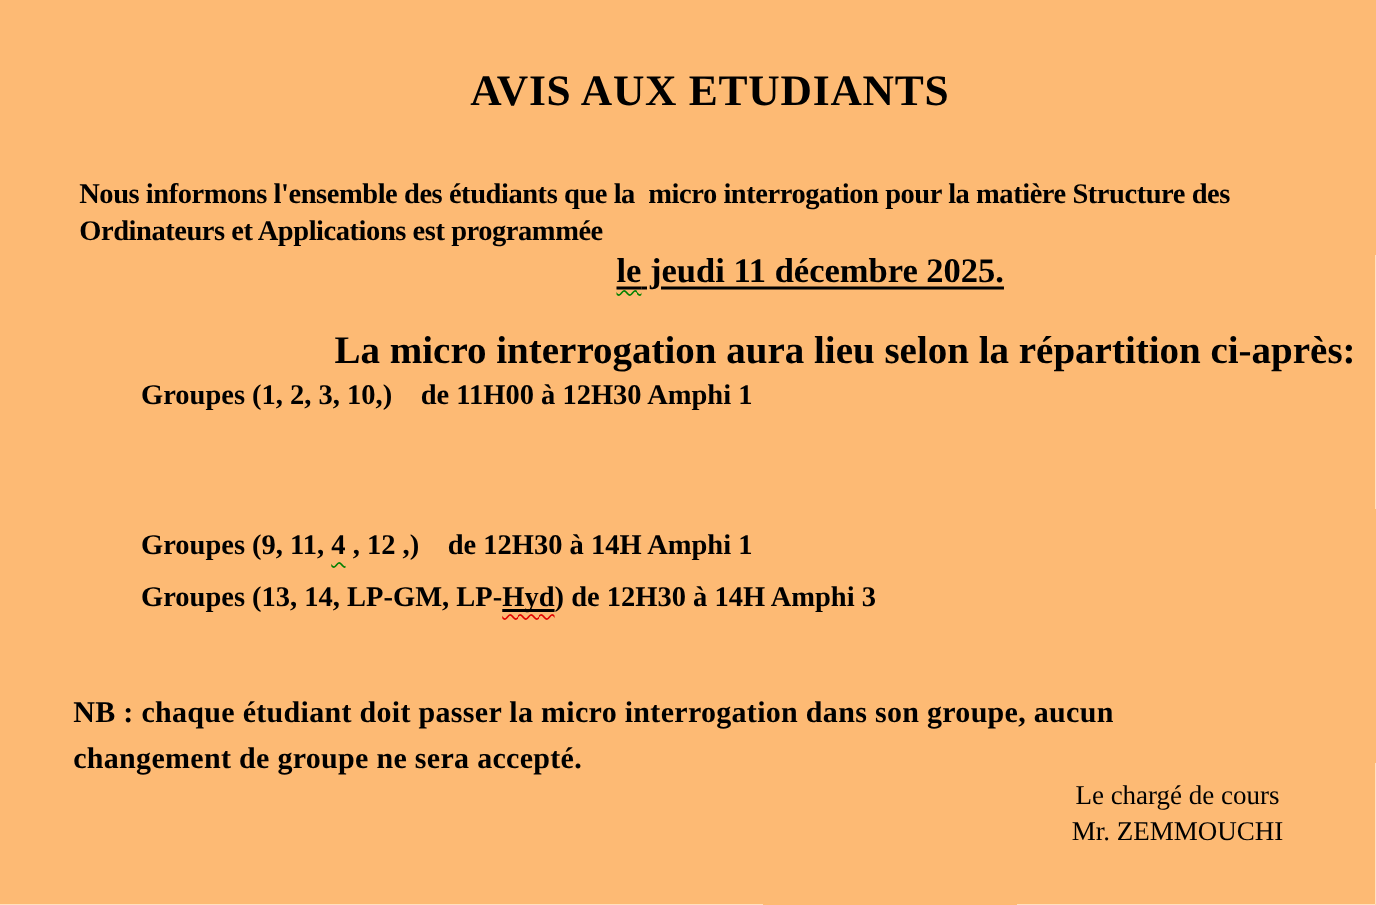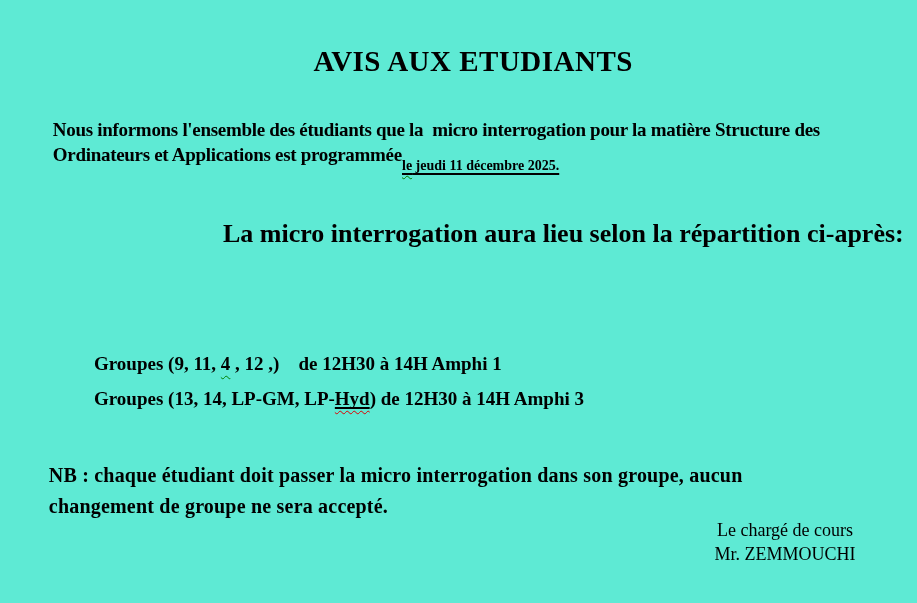--- a/index.html
+++ b/index.html
@@ -4,21 +4,21 @@
 <style>
   html, body {
     margin: 0;
     padding: 0;
     background: #ffffff;
   }
   .page {
     position: relative;
     width: 917px;
     height: 603px;
-    background: #5eead4;
+    background: #fdba74;
     overflow: hidden;
     font-family: "Liberation Serif", "DejaVu Serif", serif;
     color: #000000;
   }
   .line {
     position: absolute;
     white-space: pre;
   }
   
   .title-line {
@@ -38,21 +38,21 @@
   
   .intro-line {
     left: 35px;
     font-size: 19px;
     font-weight: bold;
     letter-spacing: -0.3px;
   }
   
   .date-line {
     left: 388px;
-    font-size: 14px;
+    font-size: 23px;
     font-weight: bold;
   }
   .u {
     text-decoration: underline;
     text-decoration-thickness: 2px;
     text-underline-offset: 3px;
   }
   .u-thin {
     text-decoration: underline;
     text-decoration-thickness: 1.5px;
@@ -122,20 +122,23 @@
   </div>
 
   <div class="line date-line" style="top:142px">
     <span class="u"><span class="sq-green">le</span><span> jeudi 11 décembre 2025.</span></span>
   </div>
 
   <div class="line schedule-intro" style="top:189px">
     <span>La micro interrogation aura lieu selon la répartition ci-après:</span>
   </div>
 
+  <div class="line group-line" style="top:231px">
+    <span>Groupes (1, 2, 3, 10,)    de 11H00 à 12H30 Amphi 1</span>
+  </div>
   <div class="line group-line" style="top:331px">
     <span>Groupes (9, 11, </span><span class="sq-green">4</span><span> , 12 ,)    de 12H30 à 14H Amphi 1</span>
   </div>
   <div class="line group-line" style="top:366px">
     <span>Groupes (13, 14, LP-GM, LP-</span><span class="u-thin"><span class="sq-red">Hyd</span></span><span>) de 12H30 à 14H Amphi 3</span>
   </div>
 
   <div class="line nb-line" style="top:441px">
     <span>NB : chaque étudiant doit passer la micro interrogation dans son groupe, aucun</span>
   </div>

